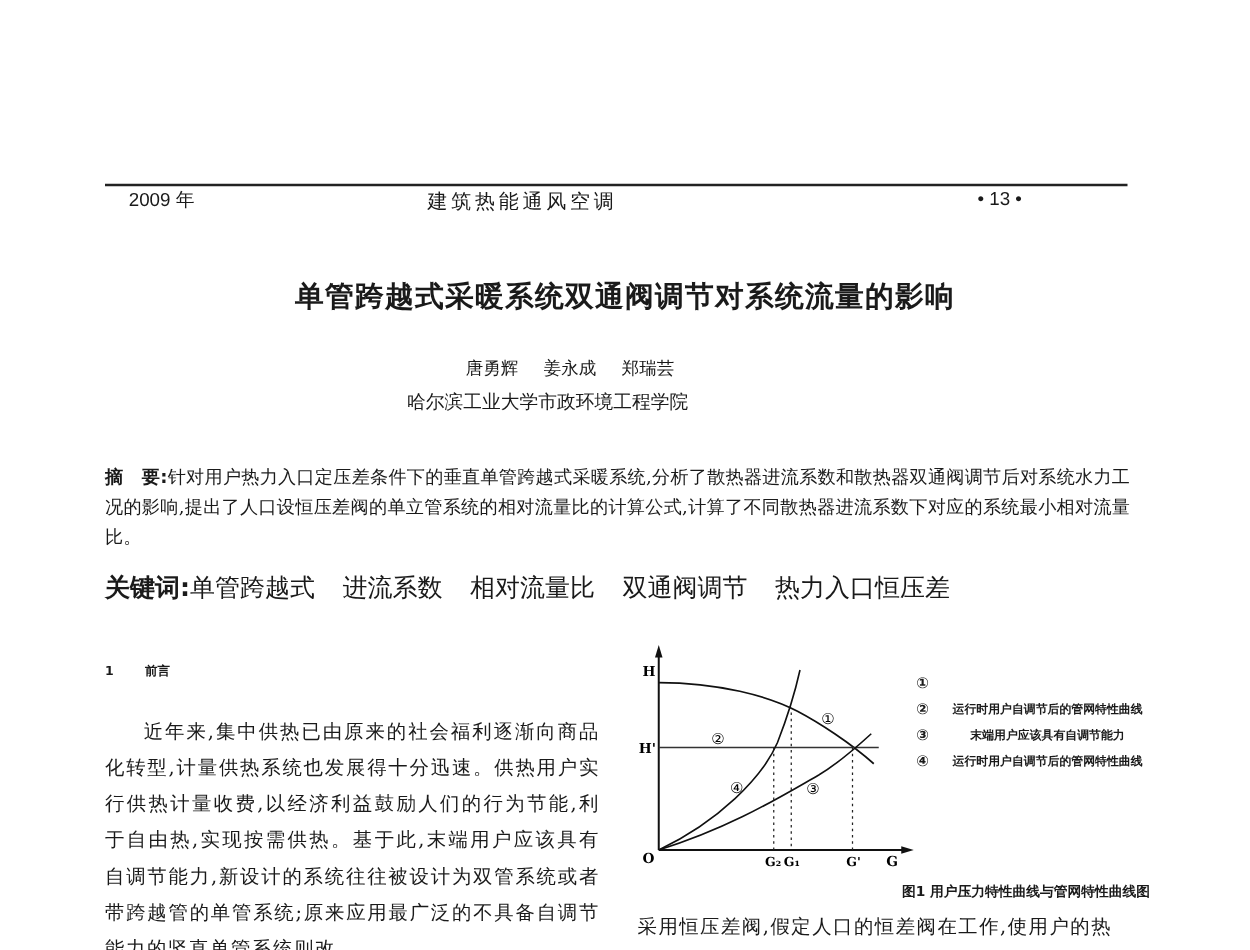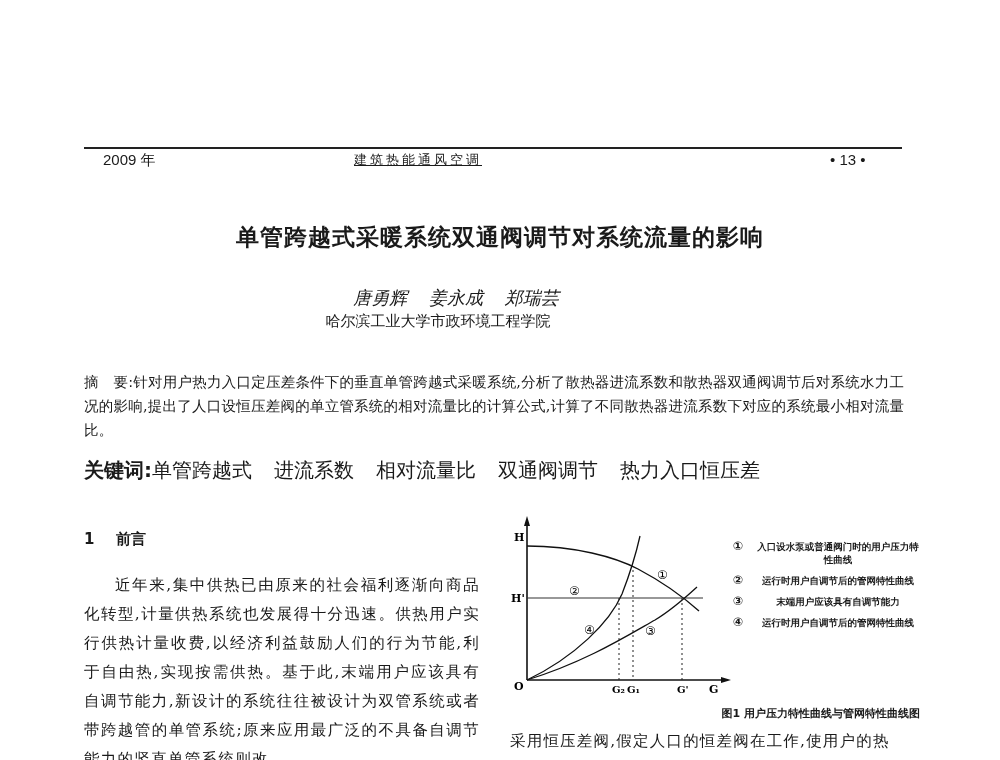--- a/index.html
+++ b/index.html
@@ -4,42 +4,42 @@
 <style>
   html, body { margin:0; padding:0; }
   body {
     width:1000px; height:760px; overflow:hidden; background:#ffffff;
     position:relative; color:#1a1a1a;
     font-family: "DejaVu Serif", "Liberation Serif", serif;
   }
   .abs { position:absolute; }
   .hdr { top:120px; font-size:15px; font-family:"Liberation Sans","DejaVu Sans",sans-serif;margin-top:31px; }
   .hdr-left { left:103px; }
-  .hdr-center { left:0; width:836px; text-align:center; letter-spacing:3px; font-size:13px;text-decoration:underline; }
-  .hdr-right { left:830px; }
+  .hdr-center { left:0; width:836px; text-align:center; letter-spacing:3px; font-size:16px; }
+  .hdr-right { left:782px; }
   .rule { left:84px; top:147px; width:818px; height:0; border-top:2px solid #222; }
   .title {
     left:0; top:222px; width:1000px; text-align:center;
     font-size:23px; font-weight:bold; letter-spacing:1px;
     font-family:"DejaVu Sans", sans-serif;
   }
   .authors {
-    left:0; top:286px; width:912px; text-align:center; font-size:18px; font-style:italic;
+    left:0; top:286px; width:912px; text-align:center; font-size:14px; 
     word-spacing:16px;
   }
   .affil { left:0; top:312px; width:876px; text-align:center; font-size:15px; }
   .abstract {
     left:84px; top:370px; width:820px; font-size:14.5px; line-height:24px;
     text-align:justify;
   }
-  .abstract .lbl { font-weight:normal; font-family:"DejaVu Sans",sans-serif; }
+  .abstract .lbl { font-weight:bold; font-family:"DejaVu Sans",sans-serif; }
   .keywords { left:84px; top:457px; width:820px; font-size:20px; }
   .keywords .lbl { font-weight:bold; font-family:"DejaVu Sans",sans-serif; }
   .kw { margin-right:22px; }
-  .sec { left:84px; top:530px; font-size:15px; font-weight:bold; font-family:"DejaVu Sans",sans-serif; }
+  .sec { left:84px; top:530px; font-size:10px; font-weight:bold; font-family:"DejaVu Sans",sans-serif; }
   .sec .num { display:inline-block; width:32px; }
   .body-left {
     left:84px; top:571px; width:396px; font-size:15.5px; line-height:29px;
     text-align:justify; letter-spacing:1.3px;
   }
   .body-left p { margin:0; text-indent:2em; }
   .fig { left:505px; top:512px; width:230px; height:185px; }
   .legend { left:733px; top:540px; width:190px; font-size:9.5px; font-weight:bold;
     font-family:"DejaVu Sans",sans-serif; line-height:13px; }
   .legend .item { display:flex; margin-bottom:8px; }
@@ -115,21 +115,20 @@
     <text x="152" y="67" font-size="12" font-family="DejaVu Sans, sans-serif">①</text>
     <text x="64" y="83" font-size="12" font-family="DejaVu Sans, sans-serif">②</text>
     <text x="140" y="123" font-size="12" font-family="DejaVu Sans, sans-serif">③</text>
     <text x="79" y="122" font-size="12" font-family="DejaVu Sans, sans-serif">④</text>
   </svg>
 </div>
 
 <div class="abs legend">
   <div class="item">
     <span class="mk">①</span>
-    <span class="txt">入口设水泵或普通阀门时的用户压力特性曲线</span>
   </div>
   <div class="item">
     <span class="mk">②</span>
     <span class="txt">运行时用户自调节后的管网特性曲线</span>
   </div>
   <div class="item">
     <span class="mk">③</span>
     <span class="txt">末端用户应该具有自调节能力</span>
   </div>
   <div class="item">

